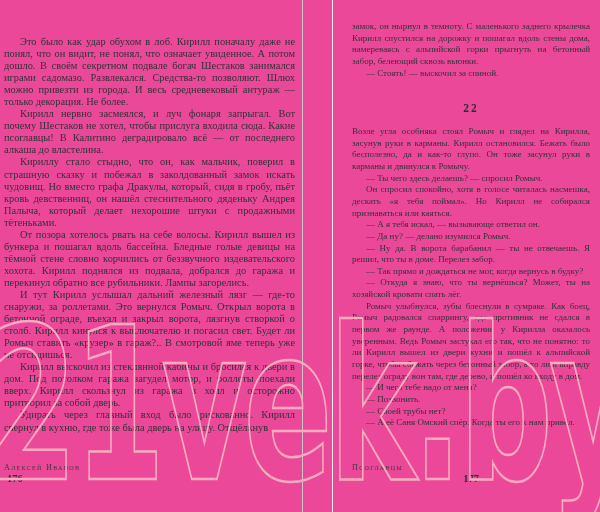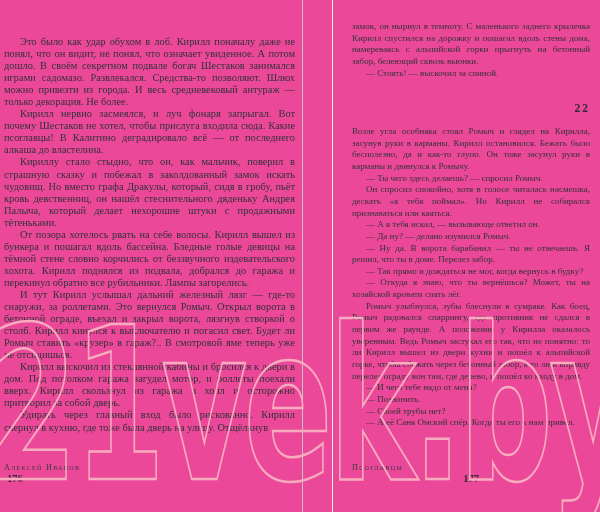--- a/index.html
+++ b/index.html
@@ -32,21 +32,21 @@
 
   .left-text {
     left: 4px; top: 36px; width: 291px; height: 424px;
     font-size: 10.4px; line-height: 12.05px;
   }
   .right-text {
     left: 352px; top: 21px; width: 238px; height: 424px;
     font-size: 9px; line-height: 11.65px;
   }
   .chapter-heading {
-    text-align: right;
+    text-align: center;
     font-weight: bold;
     font-size: 11.5px;
     letter-spacing: 2px;
     margin: 24px 0 11px 0;
     color: #2c2c34;
   }
 
   .footer-num {
     position: absolute; top: 473px;
     font-weight: bold; font-size: 10.5px; color: #2e2e36;

